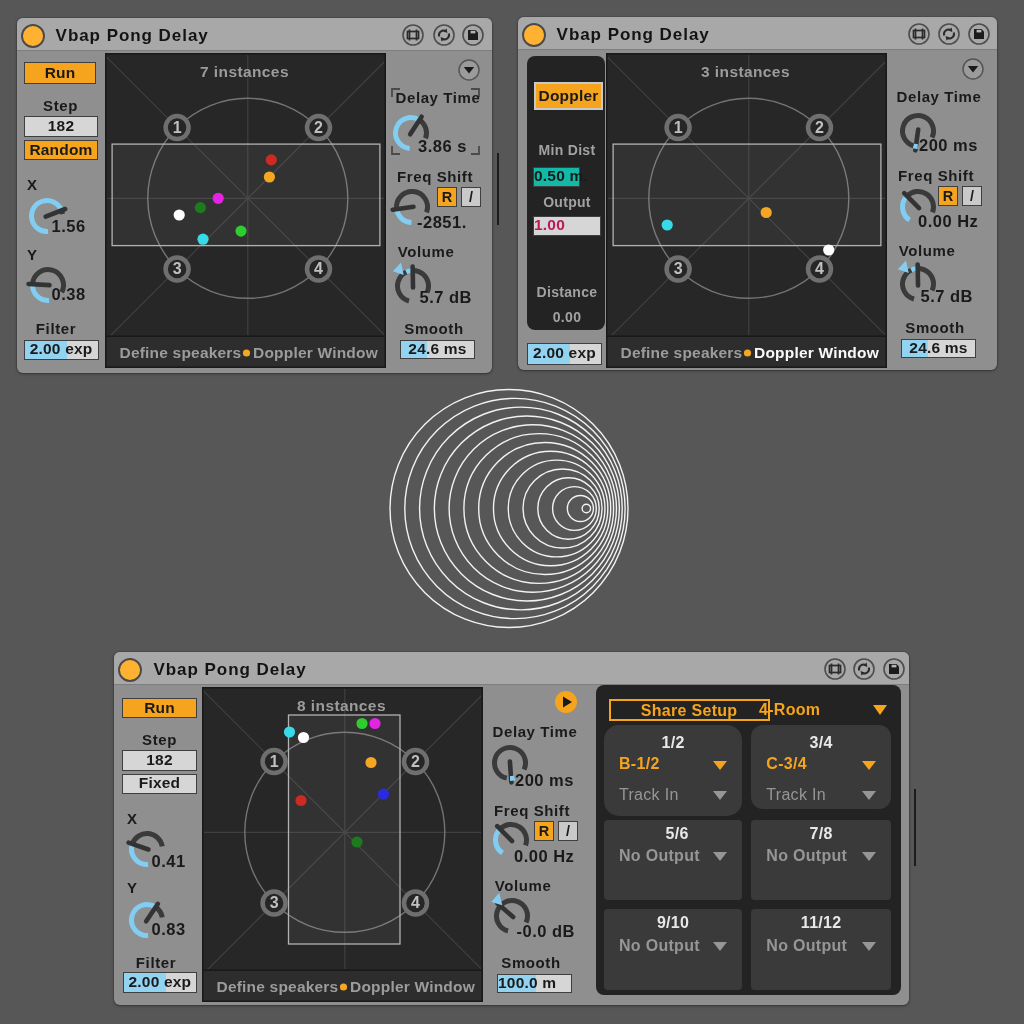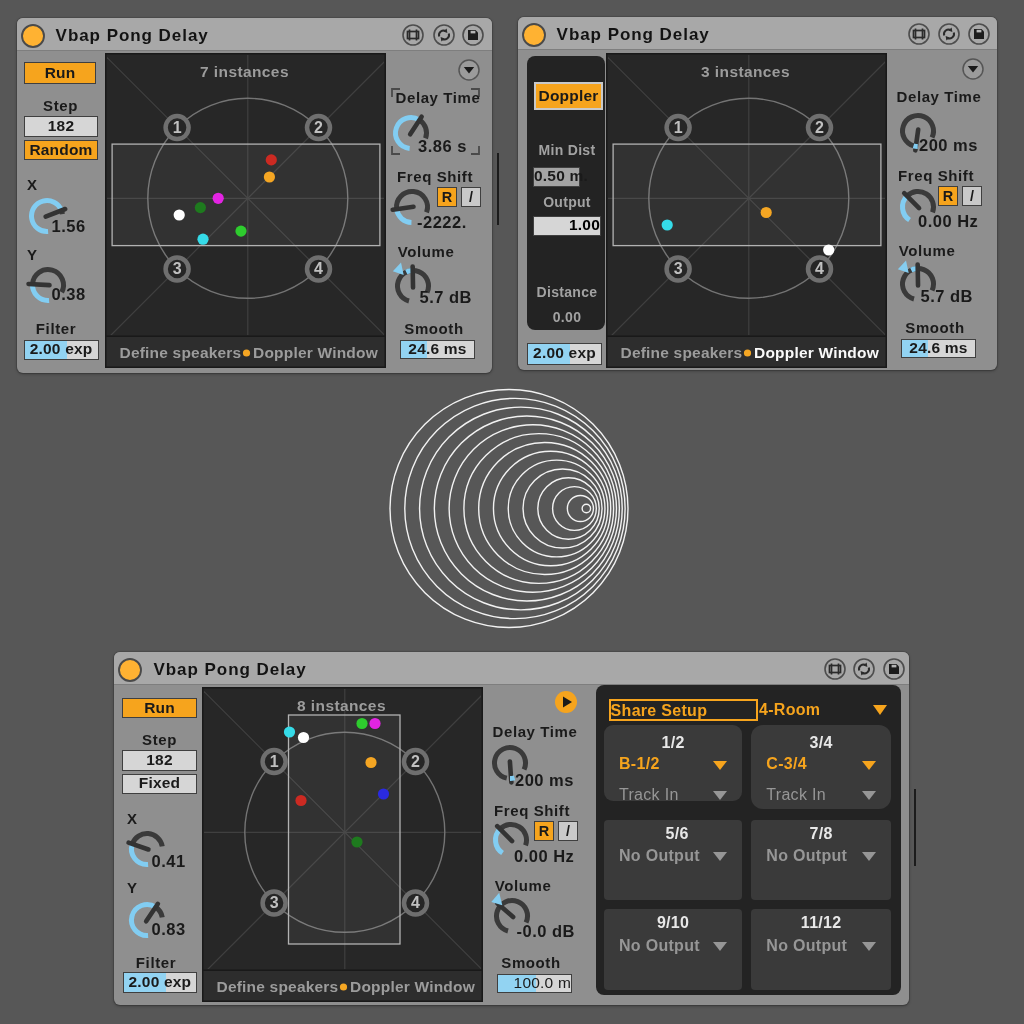--- a/index.html
+++ b/index.html
@@ -119,21 +119,21 @@
     </svg>
     <div class="val" style="left:401px;top:118.5px;">3.86 s</div>
     <div class="lbl" style="left:418px;top:150px;transform:translateX(-50%);">Freq Shift</div>
     <div class="rbtn" style="left:420px;top:169px;background:#f6a41d">R</div>
     <div class="rbtn" style="left:444px;top:169px;background:#c9c9c9">/</div>
     <svg style="position:absolute;left:371.0px;top:164.5px" width="48" height="48" viewBox="0 0 48 48">
       <path d="M 8.65 26.16 A 15.5 15.5 0 1 1 38.57 29.30" stroke="#3a3a3a" stroke-width="5.0" fill="none" stroke-linecap="butt"></path>
       <path d="M 23.46 39.49 A 15.5 15.5 0 0 1 8.65 26.16" stroke="#82cdf2" stroke-width="5.0" fill="none" stroke-linecap="butt"></path>
       <line x1="25.49" y1="23.79" x2="4.69" y2="26.71" stroke="#333333" stroke-width="4.6" stroke-linecap="round"></line>
     </svg>
-    <div class="val" style="left:400px;top:195px;">-2222.</div>
+    <div class="val" style="left:400px;top:195px;">-2851.</div>
     <div class="lbl" style="left:409px;top:225px;transform:translateX(-50%);">Volume</div>
     <svg style="position:absolute;left:372.0px;top:244.0px" width="48" height="48" viewBox="0 0 48 48">
       <path d="M 19.99 38.97 A 15.5 15.5 0 1 1 38.05 30.55" stroke="#3a3a3a" stroke-width="5.0" fill="none" stroke-linecap="butt"></path>
       <path d="M 17.21 10.07 A 15.5 15.5 0 0 1 22.92 8.54" stroke="#82cdf2" stroke-width="5.0" fill="none" stroke-linecap="butt"></path>
       <line x1="24.03" y1="25.50" x2="23.66" y2="4.50" stroke="#333333" stroke-width="4.6" stroke-linecap="round"></line>
       <polygon points="14.7,12.9 12.0,0.4 3.8,9.3" fill="#85cdf0"></polygon>
     </svg>
     <div class="val" style="left:402.5px;top:269.5px;">5.7 dB</div>
     <div class="lbl" style="left:417px;top:302px;transform:translateX(-50%);">Smooth</div>
     <div style="position:absolute;left:383px;top:322px;width:75px;height:19px;background:#d6d6d6;border:1.5px solid #3f3f3f;box-sizing:border-box;">
@@ -192,26 +192,26 @@
       <circle cx="61.2" cy="172.0" r="5.6" fill="#35dbe8"></circle>
       <circle cx="160.2" cy="159.5" r="5.6" fill="#f5a623"></circle>
       <circle cx="222.7" cy="197.0" r="5.6" fill="#ffffff"></circle>
       <text x="14.5" y="305" font-size="15.5" font-weight="bold" fill="#9c9c9c" letter-spacing="0.2">Define speakers</text>
       <circle cx="141.5" cy="300" r="3.6" fill="#f5a623"></circle>
       <text x="148" y="305" font-size="15.5" font-weight="bold" fill="#fafafa" letter-spacing="0.2">Doppler Window</text>
     </svg>
     <div class="dpanel" style="left:9px;top:39px;width:78px;height:274px"></div>
     <div class="obtn" style="left:16px;top:65px;width:69px;height:28px;border:2px solid #c9c9c9">Doppler</div>
     <div class="lbl wlbl" style="left:49px;top:125px;transform:translateX(-50%);">Min Dist</div>
-    <div style="position:absolute;left:15px;top:149.5px;width:47px;height:20px;background:#a3a3a3;border:1.5px solid #3f3f3f;box-sizing:border-box;">
+    <div style="position:absolute;left:15px;top:149.5px;width:47px;height:20px;background:#14b8a6;border:1.5px solid #3f3f3f;box-sizing:border-box;">
       <div style="position:absolute;left:0;right:0;top:50%;transform:translateY(-54%);text-align:center;color:#1a1a1a;font-size:15.5px;font-weight:bold;letter-spacing:0.2px;white-space:nowrap">0.50 m.</div>
     </div>
     <div class="lbl wlbl" style="left:49px;top:176.5px;transform:translateX(-50%);">Output</div>
     <div style="position:absolute;left:15px;top:198.5px;width:68px;height:20px;background:#d6d6d6;border:1.5px solid #3f3f3f;box-sizing:border-box;">
-      <div style="position:absolute;left:0;right:0;top:50%;transform:translateY(-54%);text-align:right;color:#000000;font-size:15.5px;font-weight:bold;letter-spacing:0.2px;white-space:nowrap">1.00</div>
+      <div style="position:absolute;left:0;right:0;top:50%;transform:translateY(-54%);text-align:left;color:#be185d;font-size:15.5px;font-weight:bold;letter-spacing:0.2px;white-space:nowrap">1.00</div>
     </div>
     <div class="lbl wlbl" style="left:49px;top:266.5px;transform:translateX(-50%);">Distance</div>
     <div class="lbl wlbl" style="left:49px;top:291.5px;transform:translateX(-50%);">0.00</div>
     <div style="position:absolute;left:9px;top:325.5px;width:75px;height:22px;background:#d6d6d6;border:1.5px solid #3f3f3f;box-sizing:border-box;">
       <div style="position:absolute;left:0;top:0;bottom:0;width:58%;background:#92d3f2"></div>
       <div style="position:absolute;left:0;right:0;top:50%;transform:translateY(-54%);text-align:center;color:#1a1a1a;font-size:15.5px;font-weight:bold;letter-spacing:0.2px;white-space:nowrap">2.00 exp</div>
     </div>
     <svg style="position:absolute;left:444.0px;top:41.0px" width="22" height="22" viewBox="0 0 22 22">
       <circle cx="11" cy="11" r="10" fill="#9b9b9b" stroke="#555" stroke-width="1.5"></circle>
       <polygon points="5.8,8 16.2,8 11,14.5" fill="#1a1a1a"></polygon>
@@ -356,29 +356,29 @@
     <div class="lbl" style="left:409px;top:225px;transform:translateX(-50%);">Volume</div>
     <svg style="position:absolute;left:374.0px;top:240.0px" width="48" height="48" viewBox="0 0 48 48">
       <path d="M 19.99 38.97 A 15.5 15.5 0 1 1 38.05 30.55" stroke="#3a3a3a" stroke-width="5.0" fill="none" stroke-linecap="butt"></path>
       <line x1="25.13" y1="24.98" x2="9.28" y2="11.21" stroke="#333333" stroke-width="4.6" stroke-linecap="round"></line>
       <polygon points="14.3,13.2 11.2,0.8 3.3,10.0" fill="#85cdf0"></polygon>
     </svg>
     <div class="val" style="left:402.5px;top:269.5px;">-0.0 dB</div>
     <div class="lbl" style="left:417px;top:302px;transform:translateX(-50%);">Smooth</div>
     <div style="position:absolute;left:383px;top:322px;width:75px;height:19px;background:#d6d6d6;border:1.5px solid #3f3f3f;box-sizing:border-box;">
       <div style="position:absolute;left:0;top:0;bottom:0;width:52%;background:#92d3f2"></div>
-      <div style="position:absolute;left:0;right:0;top:50%;transform:translateY(-54%);text-align:right;color:#1a1a1a;font-size:15.5px;font-weight:normal;letter-spacing:0.2px;white-space:nowrap">100.0 m</div>
+      <div style="position:absolute;left:0;right:0;top:50%;transform:translateY(-54%);text-align:left;color:#1a1a1a;font-size:15.5px;font-weight:bold;letter-spacing:0.2px;white-space:nowrap">100.0 m</div>
     </div>
     <div class="dpanel" style="left:482.3px;top:33.3px;width:304.5px;height:309.4px;border-radius:8px"></div>
-    <div style="position:absolute;left:494.6px;top:46.9px;width:149px;height:21.7px;border:2px solid #f6a41d;box-sizing:border-box;text-align:left;line-height:19px;color:#f6a41d;font-size:16px;font-weight:bold;letter-spacing:0.3px">Share Setup</div>
+    <div style="position:absolute;left:494.6px;top:46.9px;width:161px;height:21.7px;border:2px solid #f6a41d;box-sizing:border-box;text-align:center;line-height:19px;color:#f6a41d;font-size:16px;font-weight:bold;letter-spacing:0.3px">Share Setup</div>
     <div style="position:absolute;left:645px;top:49px;color:#f6a41d;font-size:16px;font-weight:bold;letter-spacing:0.3px">4-Room</div>
     <svg style="position:absolute;left:758px;top:52px" width="16" height="13">
       <polygon points="1,1 15,1 8,11" fill="#f6a41d"></polygon>
     </svg>
-    <div style="position:absolute;left:490px;top:73px;width:138.2px;height:76px;background:#3a3a3a;border-radius:9px">
+    <div style="position:absolute;left:490px;top:73px;width:138.2px;height:91px;background:#3a3a3a;border-radius:15px">
       <div style="position:absolute;left:0;right:0;top:9px;text-align:center;color:#e8e8e8;font-size:16px;font-weight:bold;letter-spacing:0.3px">1/2</div>
       <div style="position:absolute;left:15px;top:30px;color:#f6a41d;font-size:16px;font-weight:bold;letter-spacing:0.3px;white-space:nowrap">B-1/2</div>
       <svg style="position:absolute;left:108.19999999999999px;top:34.5px" width="16" height="11">
         <polygon points="1,1 15,1 8,10" fill="#f6a41d"></polygon>
       </svg>
       <div style="position:absolute;left:15px;top:60.5px;color:#969696;font-size:16px;letter-spacing:0.3px;white-space:nowrap">Track In</div>
       <svg style="position:absolute;left:108.19999999999999px;top:65.0px" width="16" height="11">
         <polygon points="1,1 15,1 8,10" fill="#969696"></polygon>
       </svg>
     </div>

